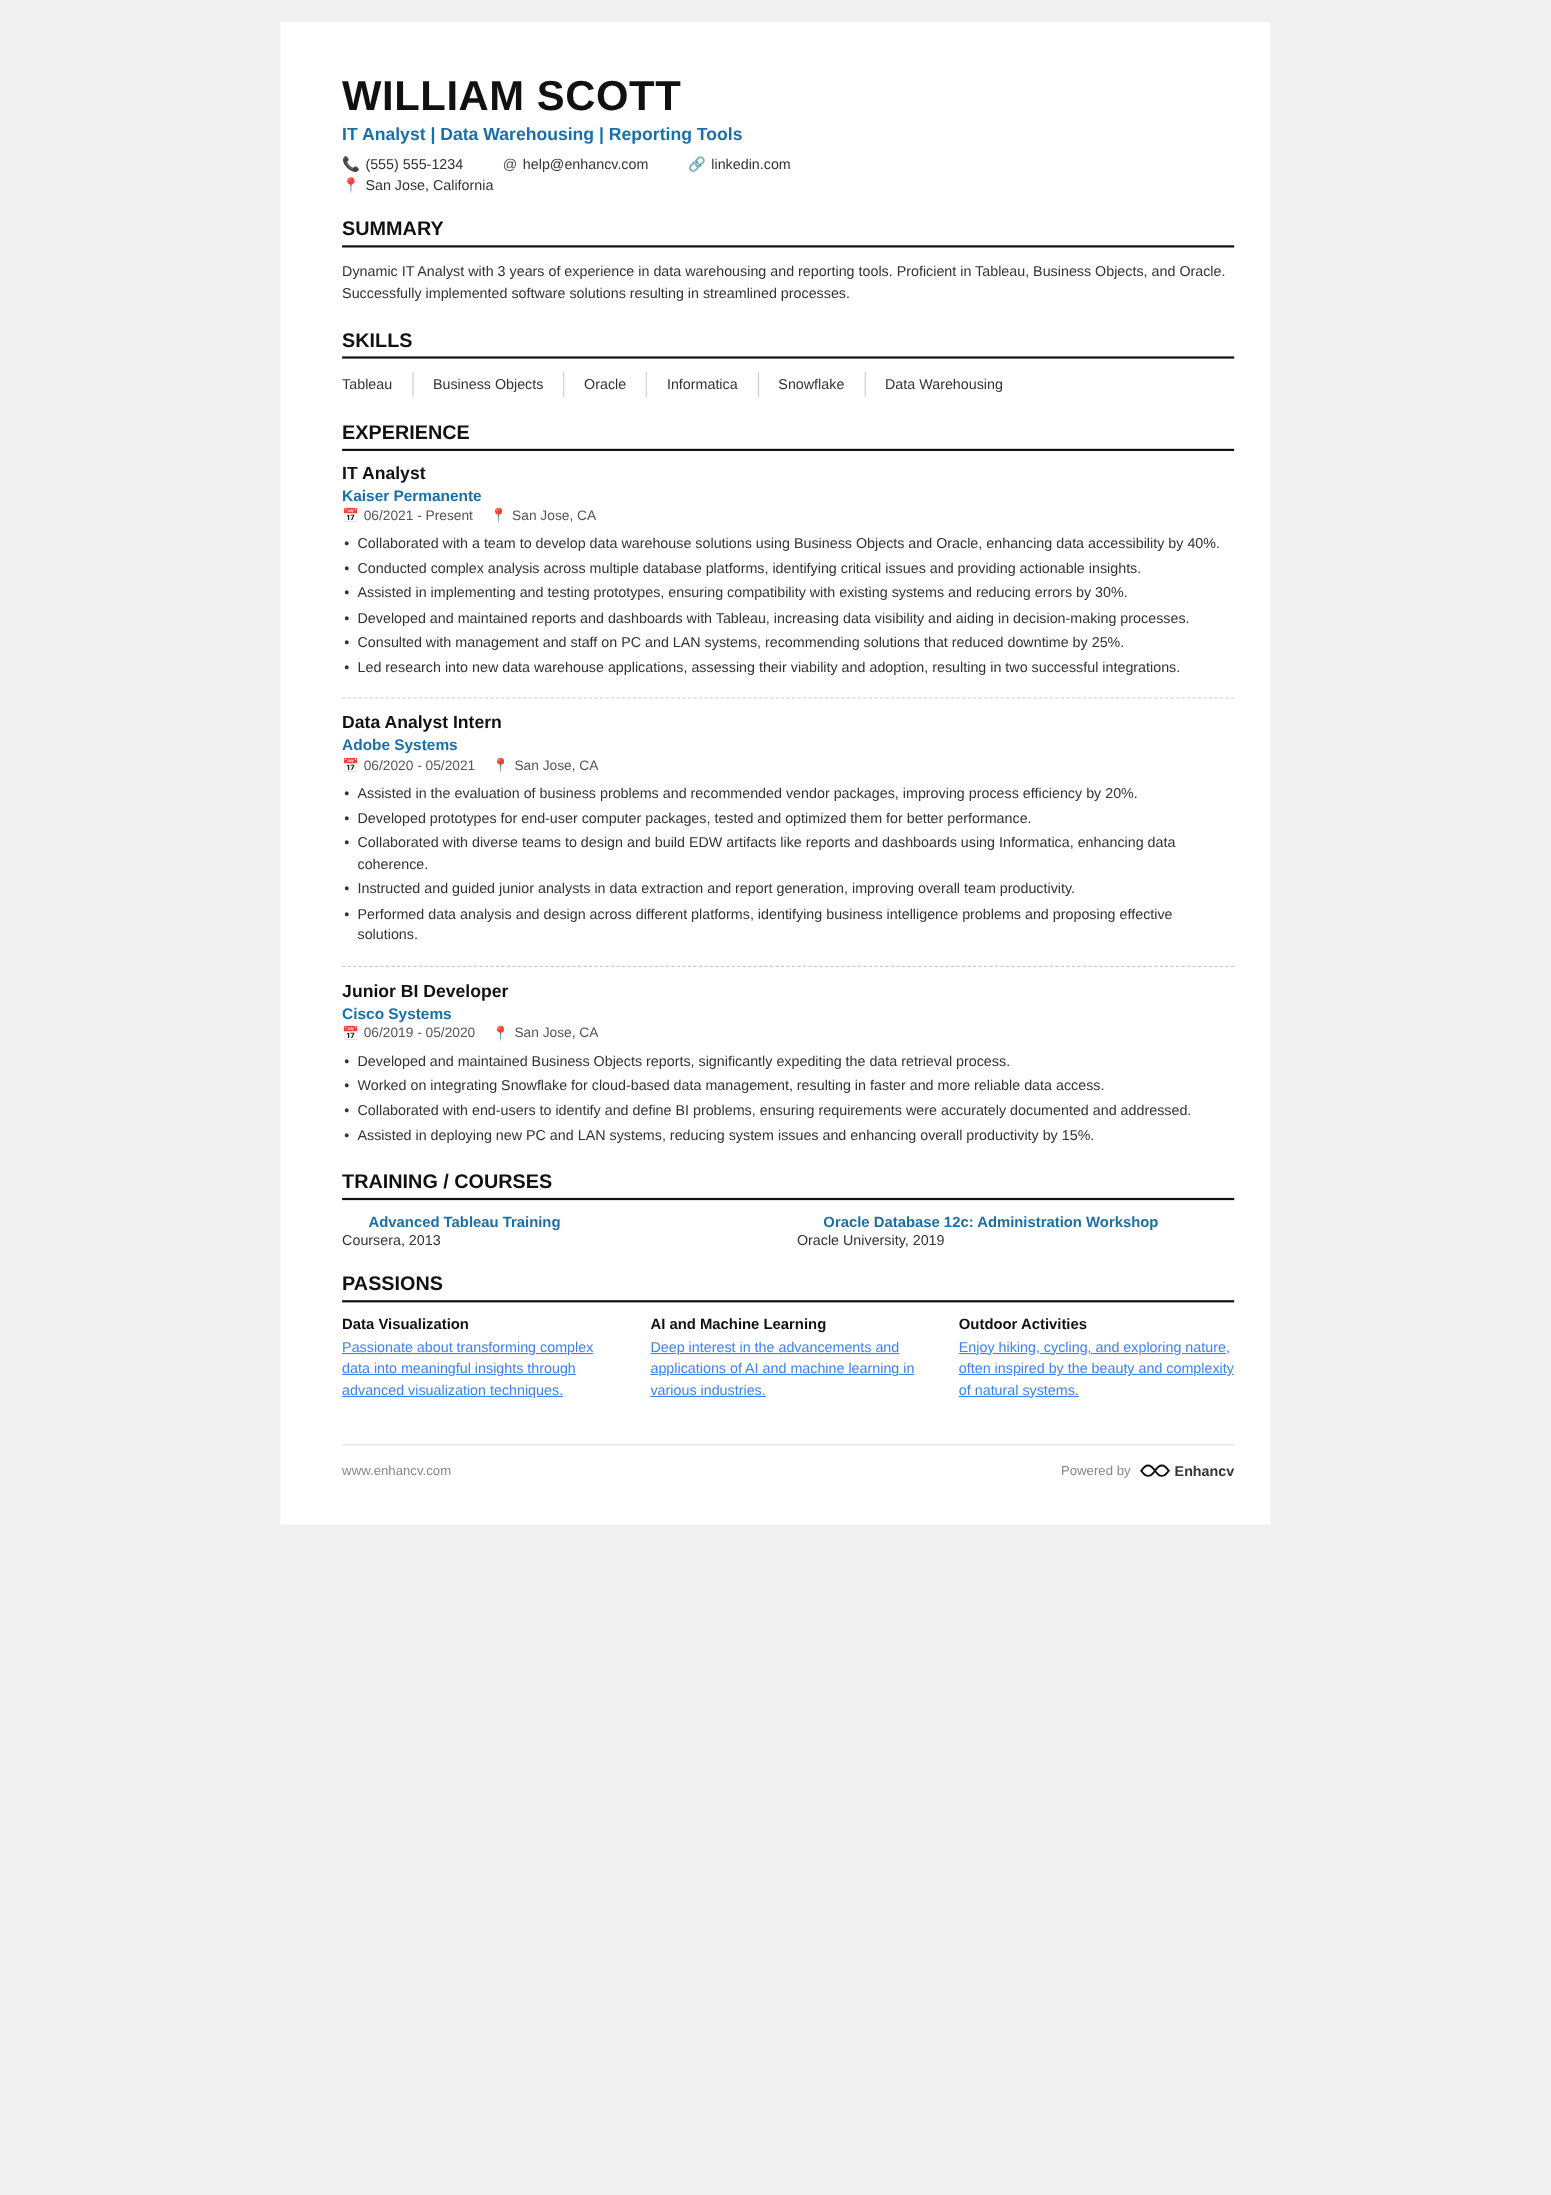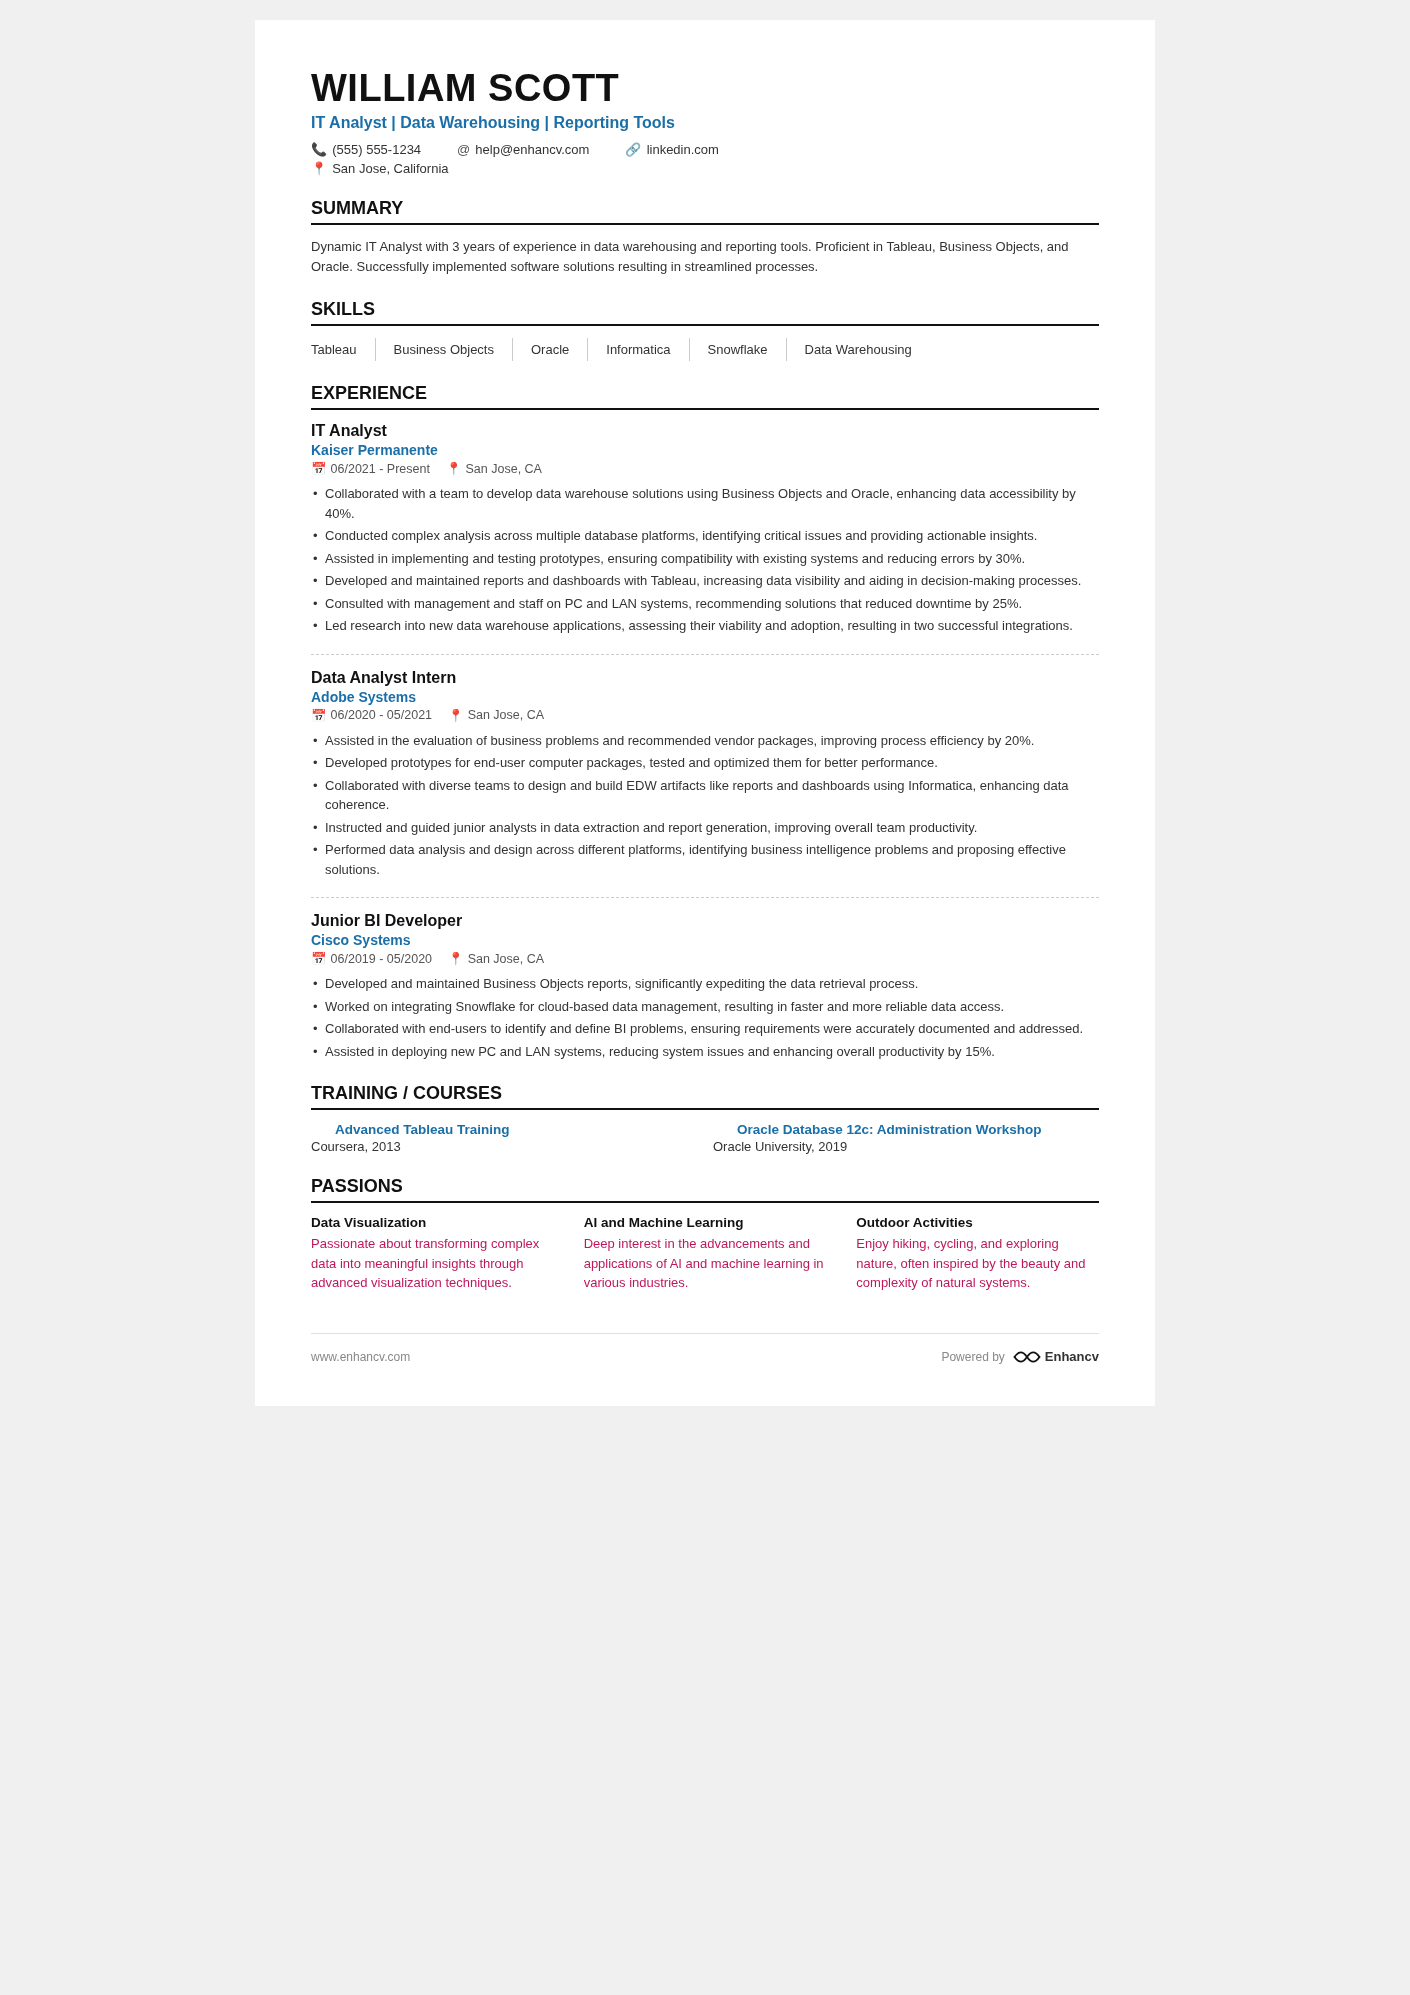--- a/index.html
+++ b/index.html
@@ -7,21 +7,21 @@
       font-family: Arial, Helvetica, sans-serif;
       background: #f0f0f0;
       display: flex;
       justify-content: center;
       padding: 20px;
     }
     .resume {
       background: #fff;
       width: 900px;
       min-height: 1270px;
-      padding: 48px 56px 40px 56px;
+      padding: 48px 33px 40px 56px;
       position: relative;
     }
     .header-name {
       font-size: 38px;
       font-weight: 900;
       color: #111;
       letter-spacing: 0.5px;
       line-height: 1.1;
     }
     .header-title {
@@ -164,22 +164,23 @@
       gap: 30px;
     }
     .passion-title {
       font-size: 13.5px;
       font-weight: 700;
       color: #111;
       margin-bottom: 4px;
     }
     .passion-text {
       font-size: 13px;
-      color: #be185d;
+      color: #3b82f6;
       line-height: 1.5;
+      text-decoration: underline;
     }
     .footer {
       display: flex;
       justify-content: space-between;
       align-items: center;
       margin-top: 40px;
       padding-top: 14px;
       border-top: 1px solid #e0e0e0;
     }
     .footer-left {

